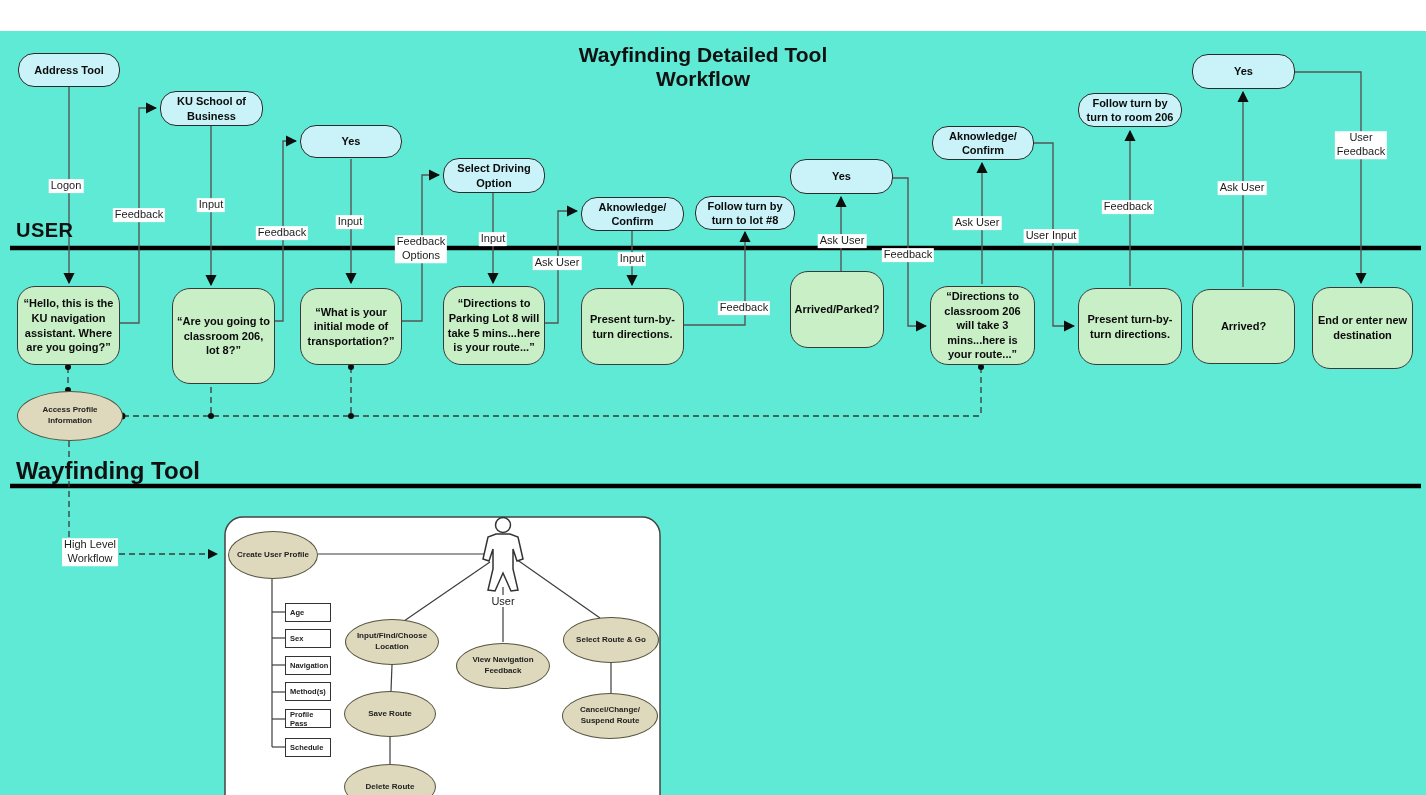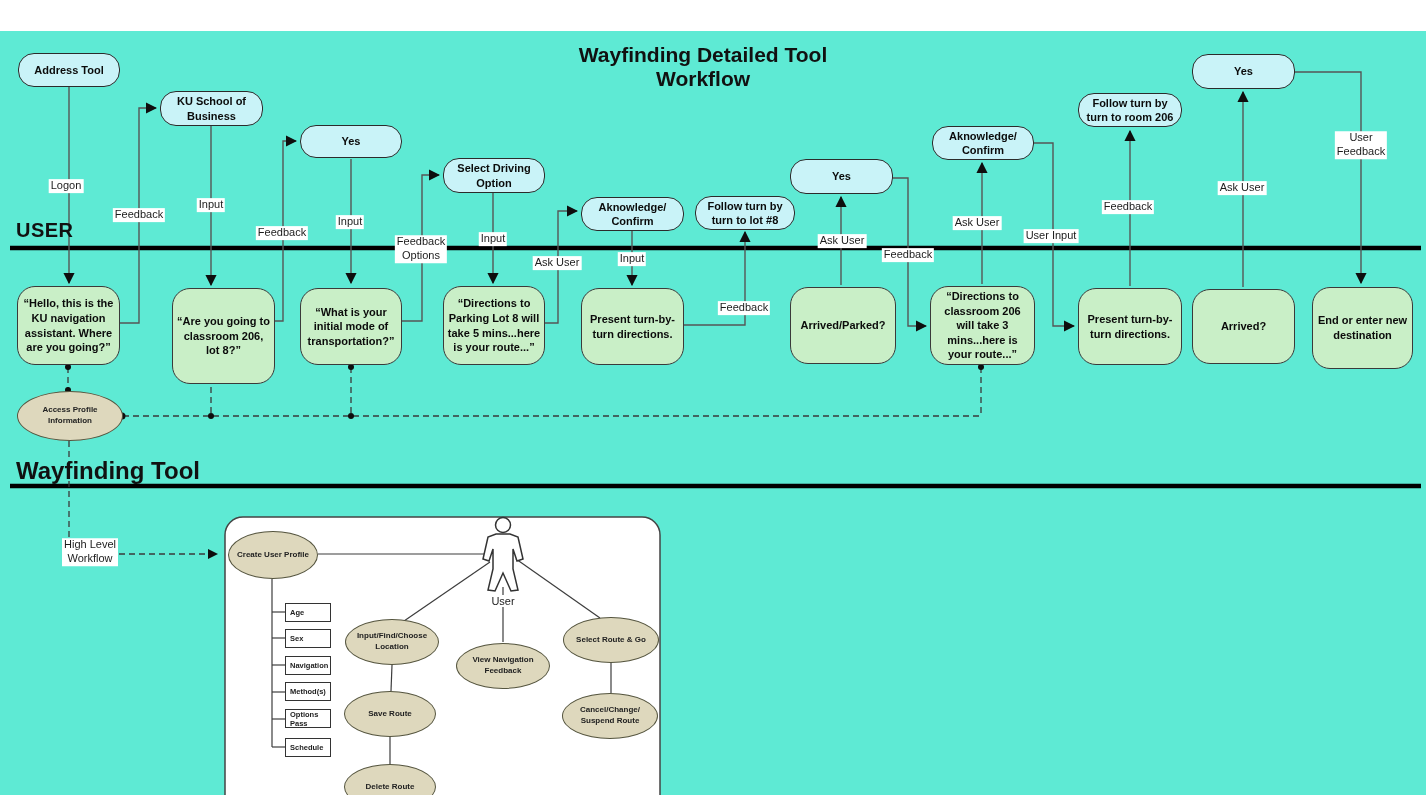--- a/index.html
+++ b/index.html
@@ -156,21 +156,21 @@
 lot 8?”</div>
   <div class="node node-green pre" style="left:300px;top:257px;width:102px;height:77px">“What is your
 initial mode of
 transportation?”</div>
   <div class="node node-green pre" style="left:443px;top:255px;width:102px;height:79px">“Directions to
 Parking Lot 8 will
 take 5 mins...here
 is your route...”</div>
   <div class="node node-green pre" style="left:581px;top:257px;width:103px;height:77px">Present turn-by-
 turn directions.</div>
-  <div class="node node-green pre" style="left:790px;top:256px;width:106px;height:77px">Arrived/Parked?</div>
+  <div class="node node-green pre" style="left:790px;top:240px;width:94px;height:77px">Arrived/Parked?</div>
   <div class="node node-green pre" style="left:930px;top:255px;width:105px;height:79px">“Directions to
 classroom 206
 will take 3
 mins...here is
 your route...”</div>
   <div class="node node-green pre" style="left:1078px;top:257px;width:104px;height:77px">Present turn-by-
 turn directions.</div>
   <div class="node node-green pre" style="left:1192px;top:258px;width:103px;height:75px">Arrived?</div>
   <div class="node node-green pre" style="left:1312px;top:256px;width:101px;height:82px">End or enter new
 destination</div>
@@ -208,18 +208,18 @@
   <div class="ellipse pre" style="left:563px;top:586px;width:96px;height:46px">Select Route &amp; Go</div>
   <div class="ellipse pre" style="left:344px;top:660px;width:92px;height:46px">Save Route</div>
   <div class="ellipse pre" style="left:562px;top:662px;width:96px;height:46px">Cancel/Change/
 Suspend Route</div>
   <div class="ellipse pre" style="left:344px;top:733px;width:92px;height:46px">Delete Route</div>
 
   <div class="attr-box" style="top:572px">Age</div>
   <div class="attr-box" style="top:598px">Sex</div>
   <div class="attr-box" style="top:625px">Navigation</div>
   <div class="attr-box" style="top:651px">Method(s)</div>
-  <div class="attr-box" style="top:678px">Options Pass</div>
+  <div class="attr-box" style="top:678px">Profile Pass</div>
   <div class="attr-box" style="top:707px">Schedule</div>
 
   <div class="actor-label" style="left:503px;top:564px">User</div>
 
 </div>
 
 </body></html>

